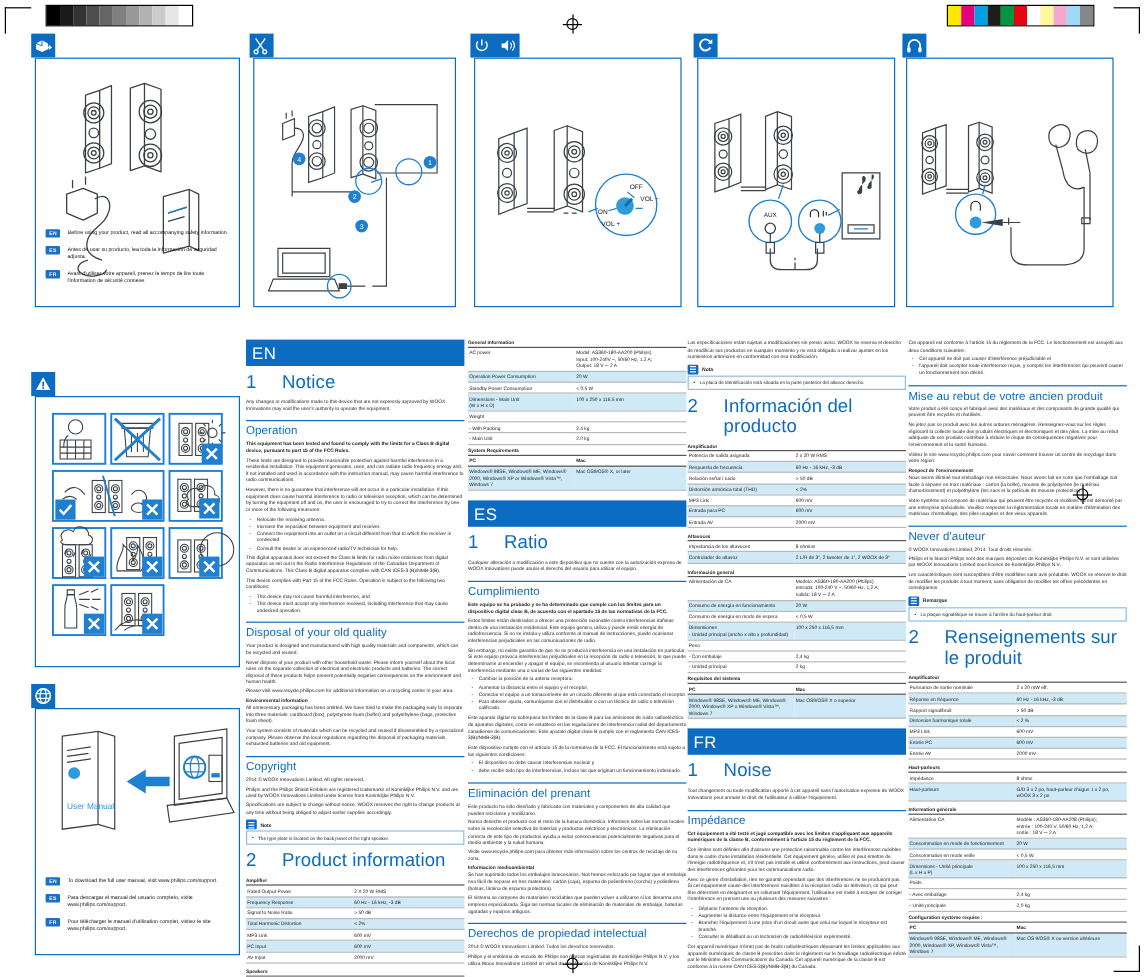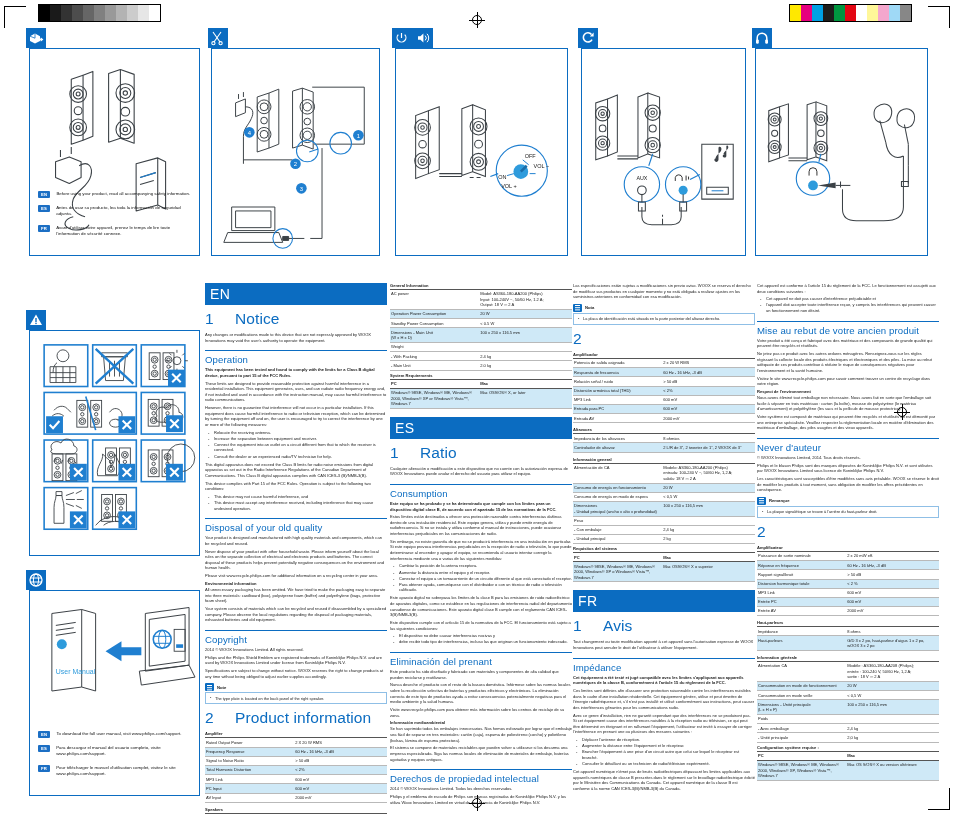--- a/index.html
+++ b/index.html
@@ -830,21 +830,21 @@
     </tbody>
       </table>
 
     <div class="langbar" style="margin-top:8px;">ES</div>
     <h1 class="sec">
       <span class="num">1</span>
       <span>Ratio</span>
     </h1>
     <p class="body">Cualquier alteración o modificación a este dispositivo que no cuente con la autorización expresa de WOOX Innovations puede anular el derecho del usuario para utilizar el equipo.</p>
 
-    <h2 class="sub">Consumption</h2>
+    <h2 class="sub">Cumplimiento</h2>
     <p class="body b">Este equipo se ha probado y se ha determinado que cumple con los límites para un dispositivo digital clase B, de acuerdo con el apartado 15 de las normativas de la FCC.</p>
     <p class="body">Estos límites están destinados a ofrecer una protección razonable contra interferencias dañinas dentro de una instalación residencial. Este equipo genera, utiliza y puede emitir energía de radiofrecuencia. Si no se instala y utiliza conforme al manual de instrucciones, puede ocasionar interferencias perjudiciales en las comunicaciones de radio.</p>
     <p class="body">Sin embargo, no existe garantía de que no se producirá interferencia en una instalación en particular. Si este equipo provoca interferencias perjudiciales en la recepción de radio o televisión, lo que puede determinarse al encender y apagar el equipo, se recomienda al usuario intentar corregir la interferencia mediante una o varias de las siguientes medidas:</p>
     <ul class="dash">
       <li>Cambiar la posición de la antena receptora.</li>
       <li>Aumentar la distancia entre el equipo y el receptor.</li>
       <li>Conectar el equipo a un tomacorriente de un circuito diferente al que está conectado el receptor.</li>
       <li>Para obtener ayuda, comuníquese con el distribuidor o con un técnico de radio o televisión calificado.</li>
     </ul>
     <p class="body">Este aparato digital no sobrepasa los límites de la clase B para las emisiones de ruido radioeléctrico de aparatos digitales, como se establece en las regulaciones de interferencia radial del departamento canadiense de comunicaciones. Este aparato digital clase B cumple con el reglamento CAN ICES-3(B)/NMB-3(B).</p>
@@ -875,20 +875,21 @@
         <span class="nicon"></span>
         <span class="ntxt">Nota</span>
       </div>
       <div class="note-body">
         <div class="bullet">La placa de identificación está situada en la parte posterior del altavoz derecho.</div>
       </div>
     </div>
 
     <h1 class="sec">
       <span class="num">2</span>
+      <span>Información del producto</span>
     </h1>
 
     <div class="tbl-title">Amplificador</div>
     <table class="spec">
       <tbody>
           <tr>
             <td class="k">Potencia de salida asignada</td>
             <td>2 x 20 W RMS</td>
           </tr>
       <tr class="alt">
@@ -979,21 +980,21 @@
       <tr class="alt">
         <td class="k">Windows® 98SE, Windows® ME, Windows® 2000, Windows® XP o Windows® Vista™, Windows 7</td>
         <td>Mac OS9/OS® X o superior</td>
       </tr>
     </tbody>
       </table>
 
     <div class="langbar" style="margin-top:8px;">FR</div>
     <h1 class="sec">
       <span class="num">1</span>
-      <span>Avis</span>
+      <span>Noise</span>
     </h1>
     <p class="body">Tout changement ou toute modification apporté à cet appareil sans l'autorisation expresse de WOOX Innovations peut annuler le droit de l'utilisateur à utiliser l'équipement.</p>
 
     <h2 class="sub">Impédance</h2>
     <p class="body b">Cet équipement a été testé et jugé compatible avec les limites s'appliquant aux appareils numériques de la classe B, conformément à l'article 15 du règlement de la FCC.</p>
     <p class="body">Ces limites sont définies afin d'assurer une protection raisonnable contre les interférences nuisibles dans le cadre d'une installation résidentielle. Cet équipement génère, utilise et peut émettre de l'énergie radiofréquence et, s'il n'est pas installé et utilisé conformément aux instructions, peut causer des interférences gênantes pour les communications radio.</p>
     <p class="body">Avec ce genre d'installation, rien ne garantit cependant que des interférences ne se produiront pas. Si cet équipement cause des interférences nuisibles à la réception radio ou télévision, ce qui peut être déterminé en éteignant et en rallumant l'équipement, l'utilisateur est invité à essayer de corriger l'interférence en prenant une ou plusieurs des mesures suivantes :</p>
     <ul class="dash">
       <li>Déplacer l'antenne de réception.</li>
       <li>Augmenter la distance entre l'équipement et le récepteur.</li>
@@ -1028,20 +1029,21 @@
         <span class="nicon"></span>
         <span class="ntxt">Remarque</span>
       </div>
       <div class="note-body">
         <div class="bullet">La plaque signalétique se trouve à l'arrière du haut-parleur droit.</div>
       </div>
     </div>
 
     <h1 class="sec">
       <span class="num">2</span>
+      <span>Renseignements sur le produit</span>
     </h1>
 
     <div class="tbl-title">Amplificateur</div>
     <table class="spec">
       <tbody>
           <tr>
             <td class="k">Puissance de sortie nominale</td>
             <td>2 x 20 mW eff.</td>
           </tr>
       <tr class="alt">

